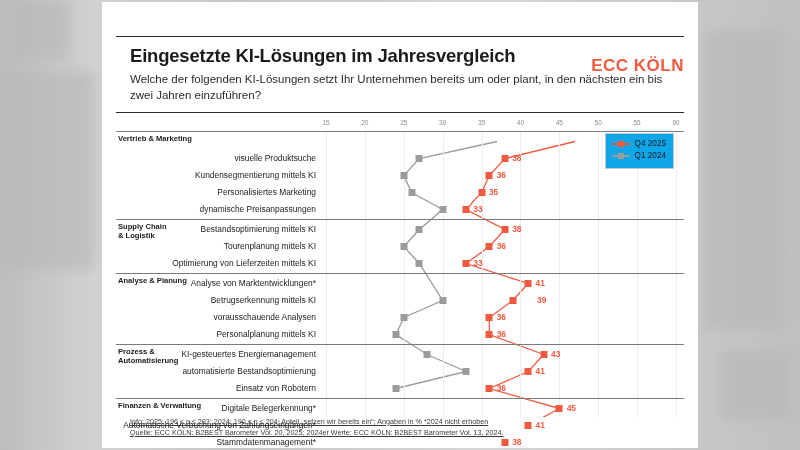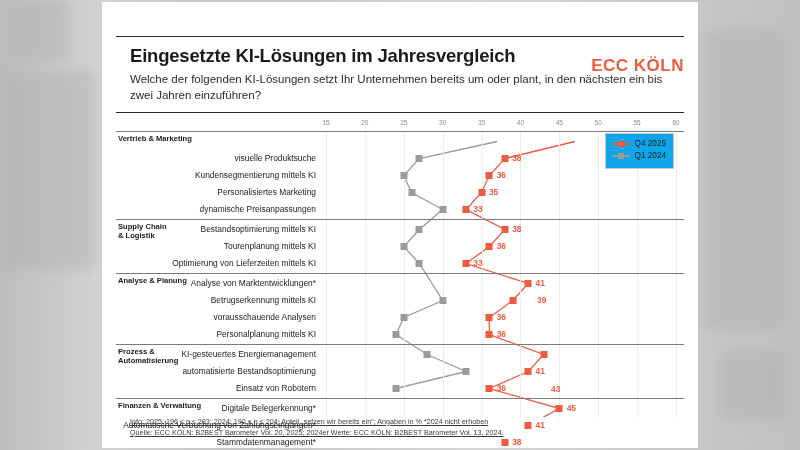--- a/index.html
+++ b/index.html
@@ -189,21 +189,21 @@
           <div class="pt q1" style="left: 280px;"></div>
           <div class="pt q4" style="left: 373.333px;"></div>
           <div class="val" style="left: 385.333px;">36</div>
         </div>
         <div class="grp" style="top: 213px;"></div>
         <div class="grp-label" style="top: 217px;">Prozess &amp;<br>Automatisierung</div>
         <div class="row" style="top: 215px;">
           <div class="row-label">KI-gesteuertes Energiemanagement</div>
           <div class="pt q1" style="left: 311.111px;"></div>
           <div class="pt q4" style="left: 427.778px;"></div>
-          <div class="val" style="left: 439.778px; margin-top: 35px;">43</div>
+          <div class="val" style="left: 439.778px;">43</div>
         </div>
         <div class="row" style="top: 232px;">
           <div class="row-label">automatisierte Bestandsoptimierung</div>
           <div class="pt q1" style="left: 350px;"></div>
           <div class="pt q4" style="left: 412.222px;"></div>
           <div class="val" style="left: 424.222px;">41</div>
         </div>
         <div class="row" style="top: 249px;">
           <div class="row-label">Einsatz von Robotern</div>
           <div class="pt q1" style="left: 280px;"></div>

